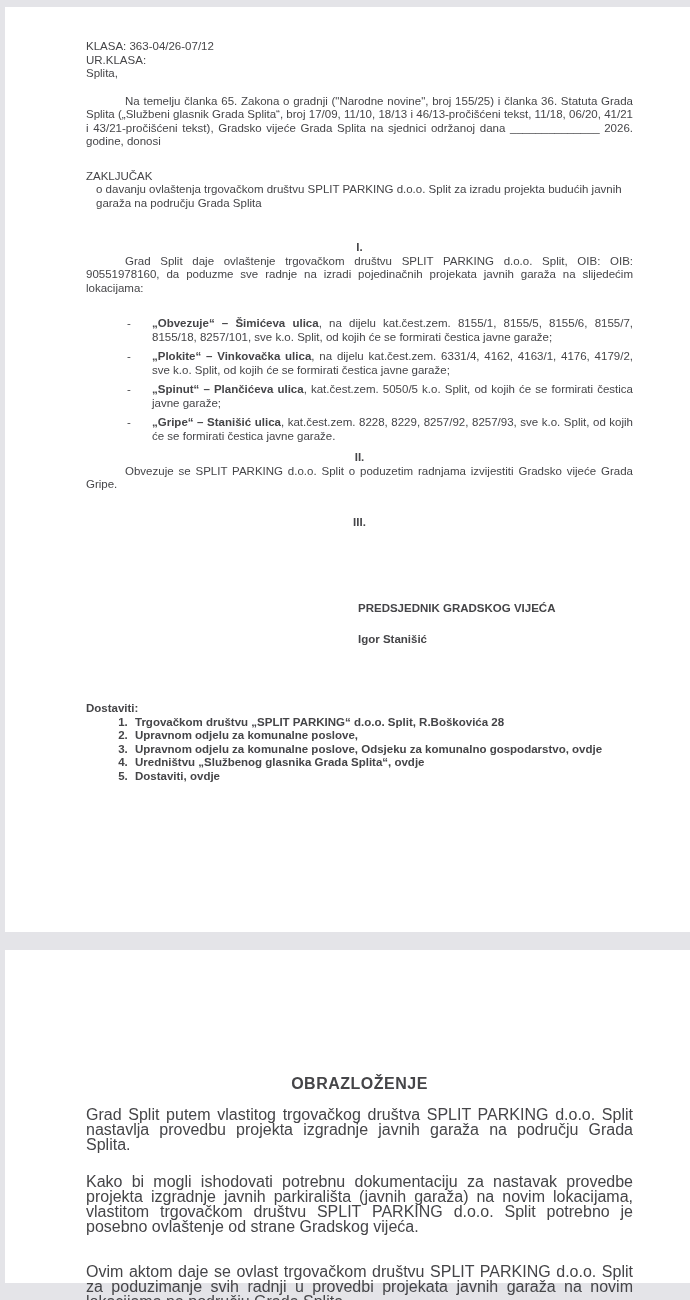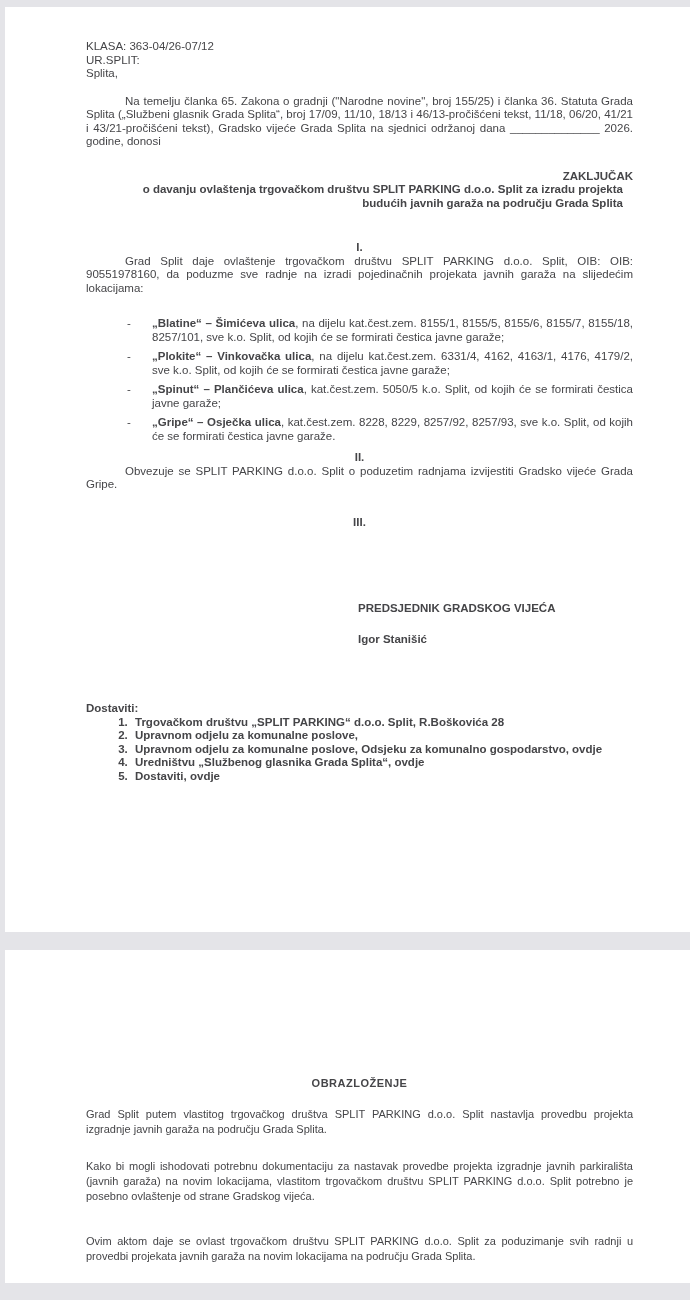--- a/index.html
+++ b/index.html
@@ -15,28 +15,28 @@
     background: #ffffff;
   }
   .page-1 {
     top: 7px; height: 925px;
     padding: 33px 57px 0 81px;
     font-size: 11.5px; line-height: 13.5px;
   }
   .page-2 {
     top: 950px; height: 333px;
     padding: 126px 57px 0 81px;
-    font-size: 11px; line-height: 15px;
+    font-size: 16px; line-height: 15px;
   }
   .just { text-align: justify; }
 
   .meta-block { }
   .preamble { margin-top: 14px; text-align: justify; text-indent: 39px; }
 
-  .title-block { margin-top: 21px; text-align: right; font-weight: 700; }
+  .title-block { margin-top: 21px; text-align: left; font-weight: 400; }
   .doc-subtitle { padding: 0 10px; }
 
   .sec-numeral { text-align: center; font-weight: 700; }
   .sec1-numeral { margin-top: 31px; }
   .sec2-numeral { margin-top: 8px; }
   .sec3-numeral { margin-top: 24px; }
   .sec-body { text-align: justify; text-indent: 39px; }
 
   .locations { list-style: none; margin-top: 22px; padding-left: 41px; }
   .locations li { display: flex; margin-bottom: 6px; }
@@ -58,50 +58,50 @@
 </style>
 </head>
 <body>
 
 <div class="canvas">
 
   <div class="page page-1">
 
     <div class="meta-block">
       <div>KLASA: 363-04/26-07/12</div>
-      <div>UR.SPLIT:</div>
+      <div>UR.KLASA:</div>
       <div>Splita,</div>
     </div>
 
     <p class="preamble">Na temelju članka 65. Zakona o gradnji ("Narodne novine", broj 155/25) i članka 36. Statuta Grada Splita („Službeni glasnik Grada Splita“, broj 17/09, 11/10, 18/13 i 46/13-pročišćeni tekst, 11/18, 06/20, 41/21 i 43/21-pročišćeni tekst), Gradsko vijeće Grada Splita na sjednici održanoj dana ______________ 2026. godine, donosi</p>
 
     <div class="title-block">
       <div class="doc-title">ZAKLJUČAK</div>
       <div class="doc-subtitle">o davanju ovlaštenja trgovačkom društvu SPLIT PARKING d.o.o. Split za izradu projekta budućih javnih garaža na području Grada Splita</div>
     </div>
 
     <div class="sec-numeral sec1-numeral">I.</div>
     <p class="sec-body">Grad Split daje ovlaštenje trgovačkom društvu SPLIT PARKING d.o.o. Split, OIB: OIB: 90551978160, da poduzme sve radnje na izradi pojedinačnih projekata javnih garaža na slijedećim lokacijama:</p>
 
     <ul class="locations">
       <li>
         <span class="loc-dash">-</span>
-        <span class="loc-text"><b class="loc-name">„Blatine“ – Šimićeva ulica</b><span>, na dijelu kat.čest.zem. 8155/1, 8155/5, 8155/6, 8155/7, 8155/18, 8257/101, sve k.o. Split, od kojih će se formirati čestica javne garaže;</span></span>
+        <span class="loc-text"><b class="loc-name">„Obvezuje“ – Šimićeva ulica</b><span>, na dijelu kat.čest.zem. 8155/1, 8155/5, 8155/6, 8155/7, 8155/18, 8257/101, sve k.o. Split, od kojih će se formirati čestica javne garaže;</span></span>
       </li>
       <li>
         <span class="loc-dash">-</span>
         <span class="loc-text"><b class="loc-name">„Plokite“ – Vinkovačka ulica</b><span>, na dijelu kat.čest.zem. 6331/4, 4162, 4163/1, 4176, 4179/2, sve k.o. Split, od kojih će se formirati čestica javne garaže;</span></span>
       </li>
       <li>
         <span class="loc-dash">-</span>
         <span class="loc-text"><b class="loc-name">„Spinut“ – Plančićeva ulica</b><span>, kat.čest.zem. 5050/5 k.o. Split, od kojih će se formirati čestica javne garaže;</span></span>
       </li>
       <li>
         <span class="loc-dash">-</span>
-        <span class="loc-text"><b class="loc-name">„Gripe“ – Osječka ulica</b><span>, kat.čest.zem. 8228, 8229, 8257/92, 8257/93, sve k.o. Split, od kojih će se formirati čestica javne garaže.</span></span>
+        <span class="loc-text"><b class="loc-name">„Gripe“ – Stanišić ulica</b><span>, kat.čest.zem. 8228, 8229, 8257/92, 8257/93, sve k.o. Split, od kojih će se formirati čestica javne garaže.</span></span>
       </li>
     </ul>
 
     <div class="sec-numeral sec2-numeral">II.</div>
     <p class="sec-body">Obvezuje se SPLIT PARKING d.o.o. Split o poduzetim radnjama izvijestiti Gradsko vijeće Grada Gripe.</p>
 
     <div class="sec-numeral sec3-numeral">III.</div>
 
     <div class="signature">
       <div>PREDSJEDNIK GRADSKOG VIJEĆA</div>

